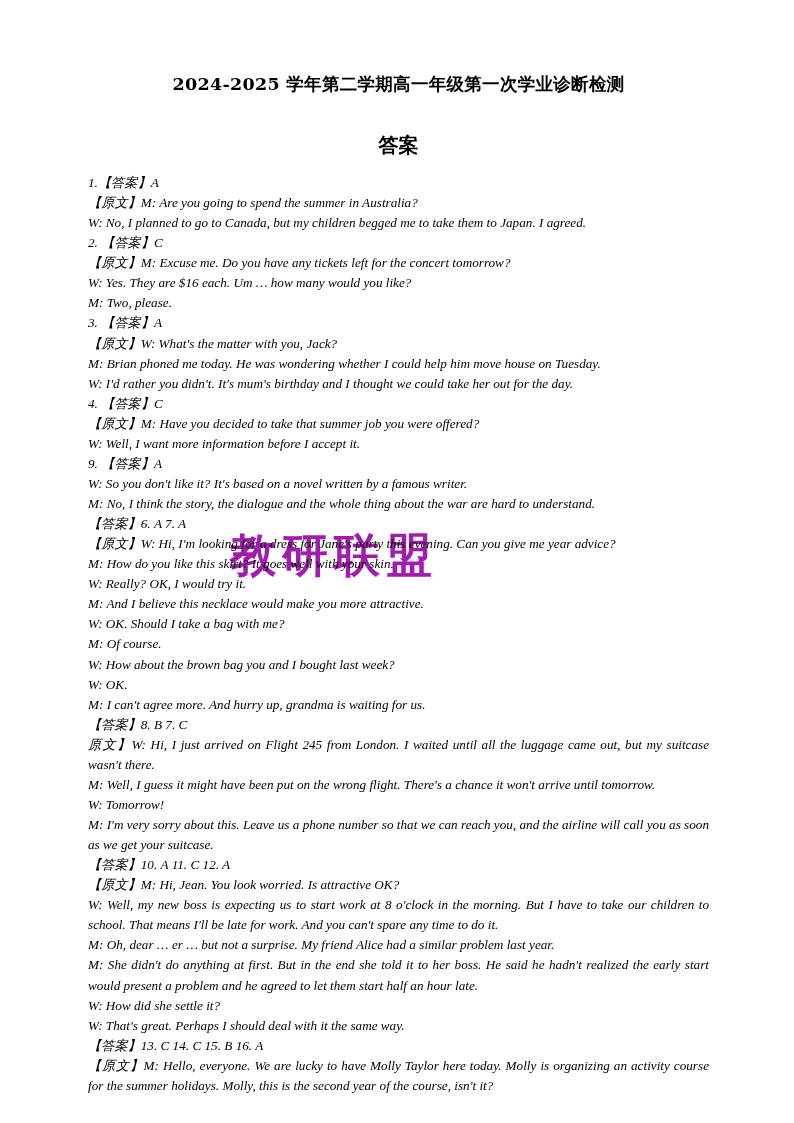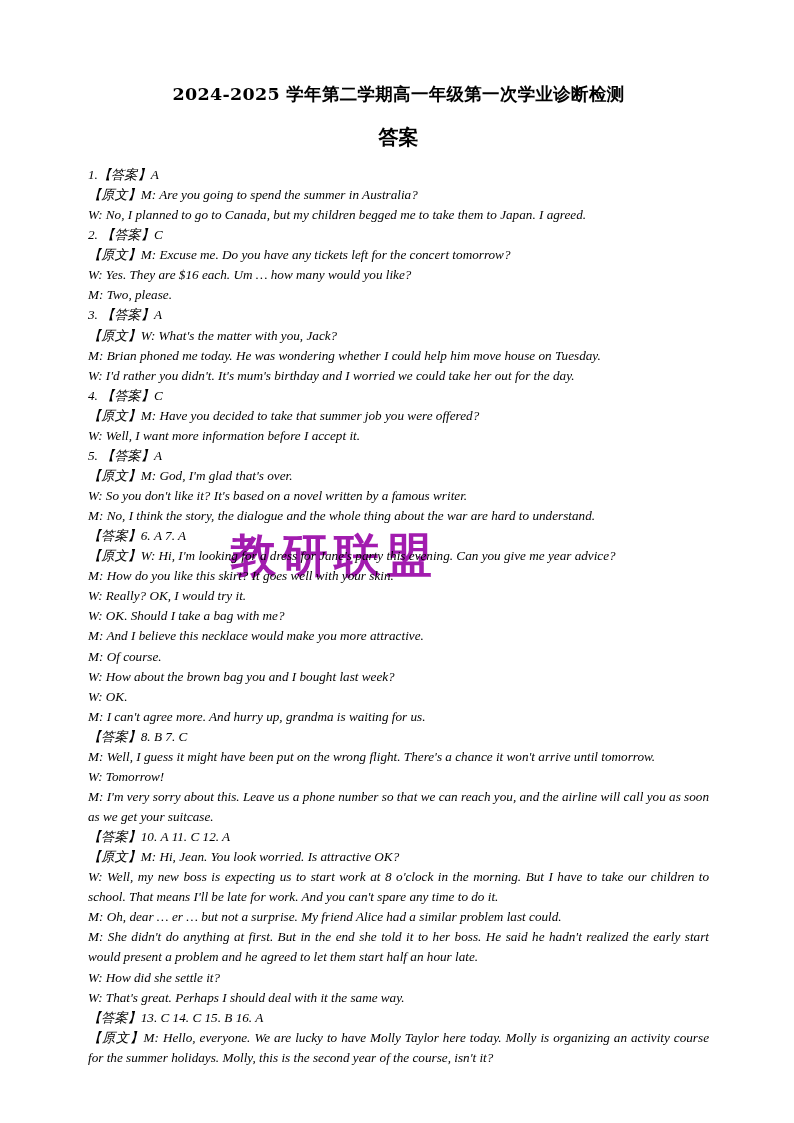--- a/index.html
+++ b/index.html
@@ -36,29 +36,29 @@
     z-index: 0;
   }
   .content {
     position: relative;
     z-index: 1;
   }
   h1.doc-title {
     font-size: 17.5px;
     font-weight: bold;
     text-align: center;
-    margin: 10px 0 0 0;
+    margin: 0 0 0 0;
     letter-spacing: 0.3px;
     font-family: "DejaVu Serif", serif;
   }
   h2.doc-subtitle {
     font-size: 20px;
     font-weight: bold;
     text-align: center;
-    margin: 18px 0 14px 0;
+    margin: 36px 0 14px 0;
     font-family: Liberation Mono, monospace;
   }
   .lines {
     font-size: 13.2px;
     line-height: 1.52;
   }
   .line {
     margin: 0;
     padding: 0;
     text-align: justify;
@@ -83,46 +83,46 @@
       <p class="line">1.【答案】A</p>
       <p class="line">【原文】M: Are you going to spend the summer in Australia?</p>
       <p class="line">W: No, I planned to go to Canada, but my children begged me to take them to Japan. I agreed.</p>
       <p class="line">2. 【答案】C</p>
       <p class="line">【原文】M: Excuse me. Do you have any tickets left for the concert tomorrow?</p>
       <p class="line">W: Yes. They are $16 each. Um … how many would you like?</p>
       <p class="line">M: Two, please.</p>
       <p class="line">3. 【答案】A</p>
       <p class="line">【原文】W: What's the matter with you, Jack?</p>
       <p class="line">M: Brian phoned me today. He was wondering whether I could help him move house on Tuesday.</p>
-      <p class="line">W: I'd rather you didn't. It's mum's birthday and I worried we could take her out for the day.</p>
+      <p class="line">W: I'd rather you didn't. It's mum's birthday and I thought we could take her out for the day.</p>
       <p class="line">4. 【答案】C</p>
       <p class="line">【原文】M: Have you decided to take that summer job you were offered?</p>
       <p class="line">W: Well, I want more information before I accept it.</p>
-      <p class="line">5. 【答案】A</p>
-      <p class="line">【原文】M: God, I'm glad that's over.</p>
+      <p class="line">9. 【答案】A</p>
       <p class="line">W: So you don't like it? It's based on a novel written by a famous writer.</p>
       <p class="line">M: No, I think the story, the dialogue and the whole thing about the war are hard to understand.</p>
       <p class="line">【答案】6. A        7. A</p>
       <p class="line">【原文】W: Hi, I'm looking for a dress for Jane's party this evening. Can you give me year advice?</p>
       <p class="line">M: How do you like this skirt? It goes well with your skin.</p>
       <p class="line">W: Really? OK, I would try it.</p>
+      <p class="line">M: And I believe this necklace would make you more attractive.</p>
       <p class="line">W: OK. Should I take a bag with me?</p>
-      <p class="line">M: And I believe this necklace would make you more attractive.</p>
       <p class="line">M: Of course.</p>
       <p class="line">W: How about the brown bag you and I bought last week?</p>
       <p class="line">W: OK.</p>
       <p class="line">M: I can't agree more. And hurry up, grandma is waiting for us.</p>
       <p class="line">【答案】8. B        7. C</p>
+      <p class="line">原文】W: Hi, I just arrived on Flight 245 from London. I waited until all the luggage came out, but my suitcase wasn't there.</p>
       <p class="line">M: Well, I guess it might have been put on the wrong flight. There's a chance it won't arrive until tomorrow.</p>
       <p class="line">W: Tomorrow!</p>
       <p class="line">M: I'm very sorry about this. Leave us a phone number so that we can reach you, and the airline will call you as soon as we get your suitcase.</p>
       <p class="line">【答案】10. A        11. C        12. A</p>
       <p class="line">【原文】M: Hi, Jean. You look worried. Is attractive OK?</p>
       <p class="line">W: Well, my new boss is expecting us to start work at 8 o'clock in the morning. But I have to take our children to school. That means I'll be late for work. And you can't spare any time to do it.</p>
-      <p class="line">M: Oh, dear … er … but not a surprise. My friend Alice had a similar problem last could.</p>
+      <p class="line">M: Oh, dear … er … but not a surprise. My friend Alice had a similar problem last year.</p>
       <p class="line">M: She didn't do anything at first. But in the end she told it to her boss. He said he hadn't realized the early start would present a problem and he agreed to let them start half an hour late.</p>
       <p class="line">W: How did she settle it?</p>
       <p class="line">W: That's great. Perhaps I should deal with it the same way.</p>
       <p class="line">【答案】13. C        14. C        15. B        16. A</p>
       <p class="line">【原文】M: Hello, everyone. We are lucky to have Molly Taylor here today. Molly is organizing an activity course for the summer holidays. Molly, this is the second year of the course, isn't it?</p>
     </div>
   </div>
 </div>
 
 </body></html>

